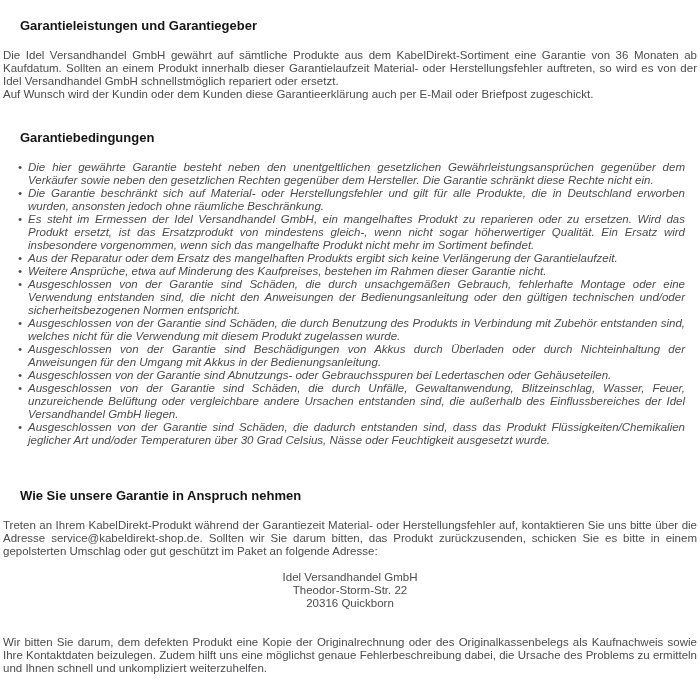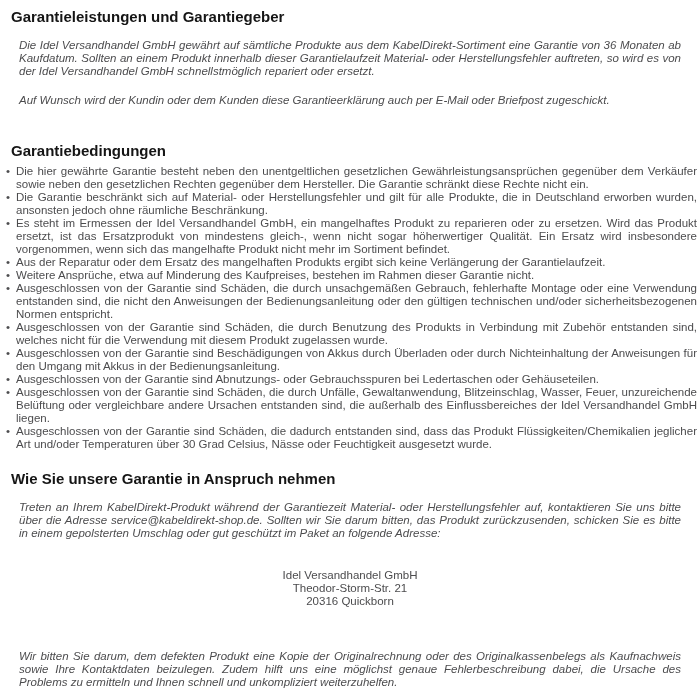--- a/index.html
+++ b/index.html
@@ -14,41 +14,41 @@
     font-family: "Liberation Sans", sans-serif;
     font-size: 11.5px;
     line-height: 13px;
     color: #4c4c4e;
     -webkit-font-smoothing: antialiased;
   }
   .doc {
     padding: 2px 3px 0 3px;
   }
   h2 {
-    font-size: 15px;
+    font-size: 13px;
     line-height: 13px;
-    margin: 8px;
+    margin: 17px;
     font-weight: bold;
     color: #151515;
   }
   p {
-    margin: 16px;
+    margin: 0;
     text-align: justify;
-    font-style: italic;
   }
   .section-gap {
     height: 13px;
   }
   .double-gap {
     height: 26px;
   }
   ul.bullets {
-    margin: 0;
+    margin: 12px;
     padding: 0;
     list-style: none;
+    font-style: italic;
   }
   ul.bullets li {
     position: relative;
     padding-left: 13px;
     text-align: justify;
   }
   ul.bullets li::before {
     content: "\2022";
     position: absolute;
     left: 3px;
@@ -86,21 +86,21 @@
 
   <div class="section-gap"></div>
 
   <h2>Wie Sie unsere Garantie in Anspruch nehmen</h2>
   <p>Treten an Ihrem KabelDirekt-Produkt während der Garantiezeit Material- oder Herstellungsfehler auf, kontaktieren Sie uns bitte über die Adresse service@kabeldirekt-shop.de. Sollten wir Sie darum bitten, das Produkt zurückzusenden, schicken Sie es bitte in einem gepolsterten Umschlag oder gut geschützt im Paket an folgende Adresse:</p>
 
   <div class="section-gap"></div>
 
   <div class="address">
     <div>Idel Versandhandel GmbH</div>
-    <div>Theodor-Storm-Str. 21</div>
+    <div>Theodor-Storm-Str. 22</div>
     <div>20316 Quickborn</div>
   </div>
 
   <div class="double-gap"></div>
 
   <p>Wir bitten Sie darum, dem defekten Produkt eine Kopie der Originalrechnung oder des Originalkassenbelegs als Kaufnachweis sowie Ihre Kontaktdaten beizulegen. Zudem hilft uns eine möglichst genaue Fehlerbeschreibung dabei, die Ursache des Problems zu ermitteln und Ihnen schnell und unkompliziert weiterzuhelfen.</p>
 
 </div>
 
 </body></html>

